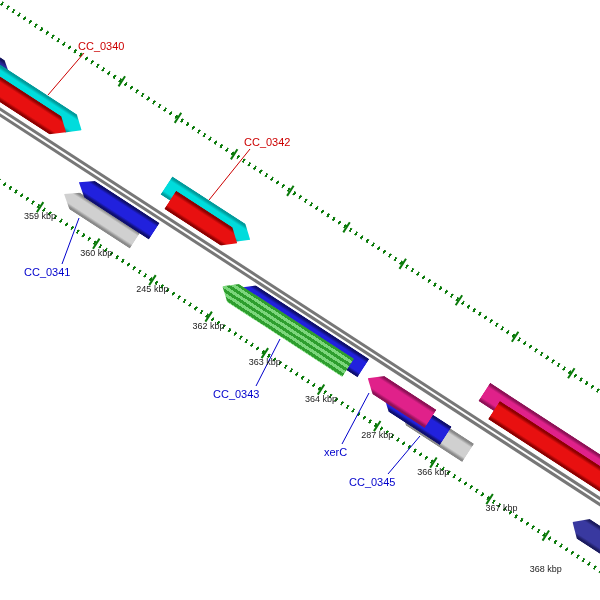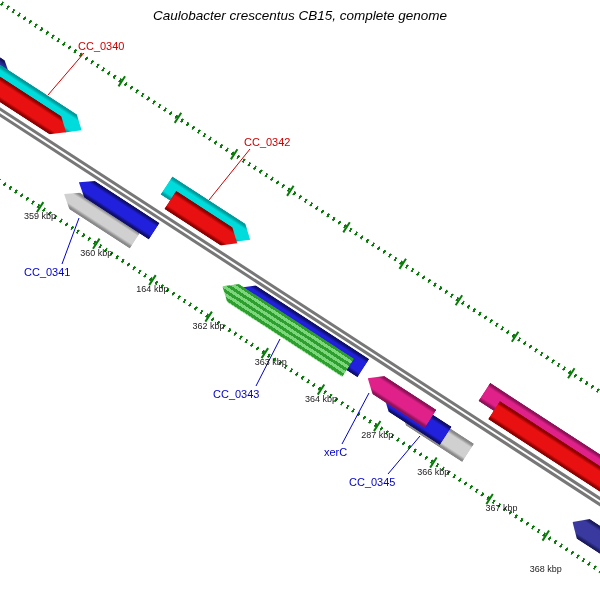--- a/index.html
+++ b/index.html
@@ -18,21 +18,20 @@
   .kbp{position:absolute;font-size:9px;color:#222;text-align:center;white-space:nowrap;}
   .glabel{position:absolute;font-size:11px;white-space:nowrap;pointer-events:auto;}
   .statusbar{position:absolute;left:0;top:0;width:600px;height:600px;pointer-events:none;}
   .status-accession{position:absolute;left:10px;top:569px;font-size:11.5px;color:#000;}
   .status-topology{position:absolute;left:258px;top:569px;font-size:11.5px;color:#000;}
 </style>
 </head>
 <body>
 
 <div class="stage">
-  <div class="title">Caulobacter crescentus CB15, complete genome</div>
   <div class="track">
       <div class="tk" style="left: 0px; top: -3.8px; width: 1000px; height: 2.6px; background: rgb(119, 119, 119);"></div>
       <div class="tk" style="left: 0px; top: 1.2px; width: 1000px; height: 2.6px; background: rgb(119, 119, 119);"></div>
       <div class="tk" style="left: 0px; top: -93.8px; width: 1000px; height: 3.6px; background: repeating-linear-gradient(90deg, rgb(10, 122, 10) 0px, rgb(10, 122, 10) 2px, transparent 2px, transparent 6.7px);"></div>
       <div class="tk" style="left: 0px; top: 56.2px; width: 1000px; height: 3.6px; background: repeating-linear-gradient(90deg, rgb(10, 122, 10) 0px, rgb(10, 122, 10) 2px, transparent 2px, transparent 6.7px);"></div>
       <div class="tk" style="left: 156.1px; top: -98px; width: 1.6px; height: 12px; background: rgb(10, 122, 10);"></div>
       <div class="tk" style="left: 156.1px; top: 52px; width: 1.6px; height: 12px; background: rgb(10, 122, 10);"></div>
       <div class="tk" style="left: 223.1px; top: -98px; width: 1.6px; height: 12px; background: rgb(10, 122, 10);"></div>
       <div class="tk" style="left: 223.1px; top: 52px; width: 1.6px; height: 12px; background: rgb(10, 122, 10);"></div>
       <div class="tk" style="left: 290.1px; top: -98px; width: 1.6px; height: 12px; background: rgb(10, 122, 10);"></div>
@@ -70,23 +69,23 @@
       <line x1="84" y1="53" x2="48" y2="95" stroke="#CC0000" stroke-width="1"></line>
       <line x1="250" y1="149" x2="209" y2="200" stroke="#CC0000" stroke-width="1"></line>
       <line x1="62" y1="264" x2="79" y2="218" stroke="#0000CC" stroke-width="1"></line>
       <line x1="256" y1="386" x2="280" y2="339" stroke="#0000CC" stroke-width="1"></line>
       <line x1="342" y1="444" x2="369" y2="393" stroke="#0000CC" stroke-width="1"></line>
       <line x1="388" y1="474" x2="420" y2="436" stroke="#0000CC" stroke-width="1"></line>
     </svg>
   <div class="labels-layer">
       <div class="kbp" style="left: 17.9983px; top: 211.097px; width: 44px;">359 kbp</div>
       <div class="kbp" style="left: 74.1893px; top: 247.588px; width: 44px;">360 kbp</div>
-      <div class="kbp" style="left: 130.38px; top: 284.078px; width: 44px;">164 kbp</div>
+      <div class="kbp" style="left: 130.38px; top: 284.078px; width: 44px;">245 kbp</div>
       <div class="kbp" style="left: 186.571px; top: 320.569px; width: 44px;">362 kbp</div>
-      <div class="kbp" style="left: 242.762px; top: 357.06px; width: 44px; text-align: right;">363 kbp</div>
+      <div class="kbp" style="left: 242.762px; top: 357.06px; width: 44px;">363 kbp</div>
       <div class="kbp" style="left: 298.953px; top: 393.551px; width: 44px;">364 kbp</div>
       <div class="kbp" style="left: 355.144px; top: 430.042px; width: 44px;">287 kbp</div>
       <div class="kbp" style="left: 411.335px; top: 466.532px; width: 44px;">366 kbp</div>
       <div class="kbp" style="left: 467.526px; top: 503.023px; width: 44px; margin-left: 12px;">367 kbp</div>
       <div class="kbp" style="left: 523.717px; top: 539.514px; width: 44px; margin-top: 24px;">368 kbp</div>
       <div class="glabel" style="left: 78px; top: 40px; color: rgb(204, 0, 0);">CC_0340</div>
       <div class="glabel" style="left: 244px; top: 136px; color: rgb(204, 0, 0);">CC_0342</div>
       <div class="glabel" style="left: 24px; top: 266px; color: rgb(0, 0, 204);">CC_0341</div>
       <div class="glabel" style="left: 213px; top: 388px; color: rgb(0, 0, 204);">CC_0343</div>
       <div class="glabel" style="left: 324px; top: 446px; color: rgb(0, 0, 204);">xerC</div>

